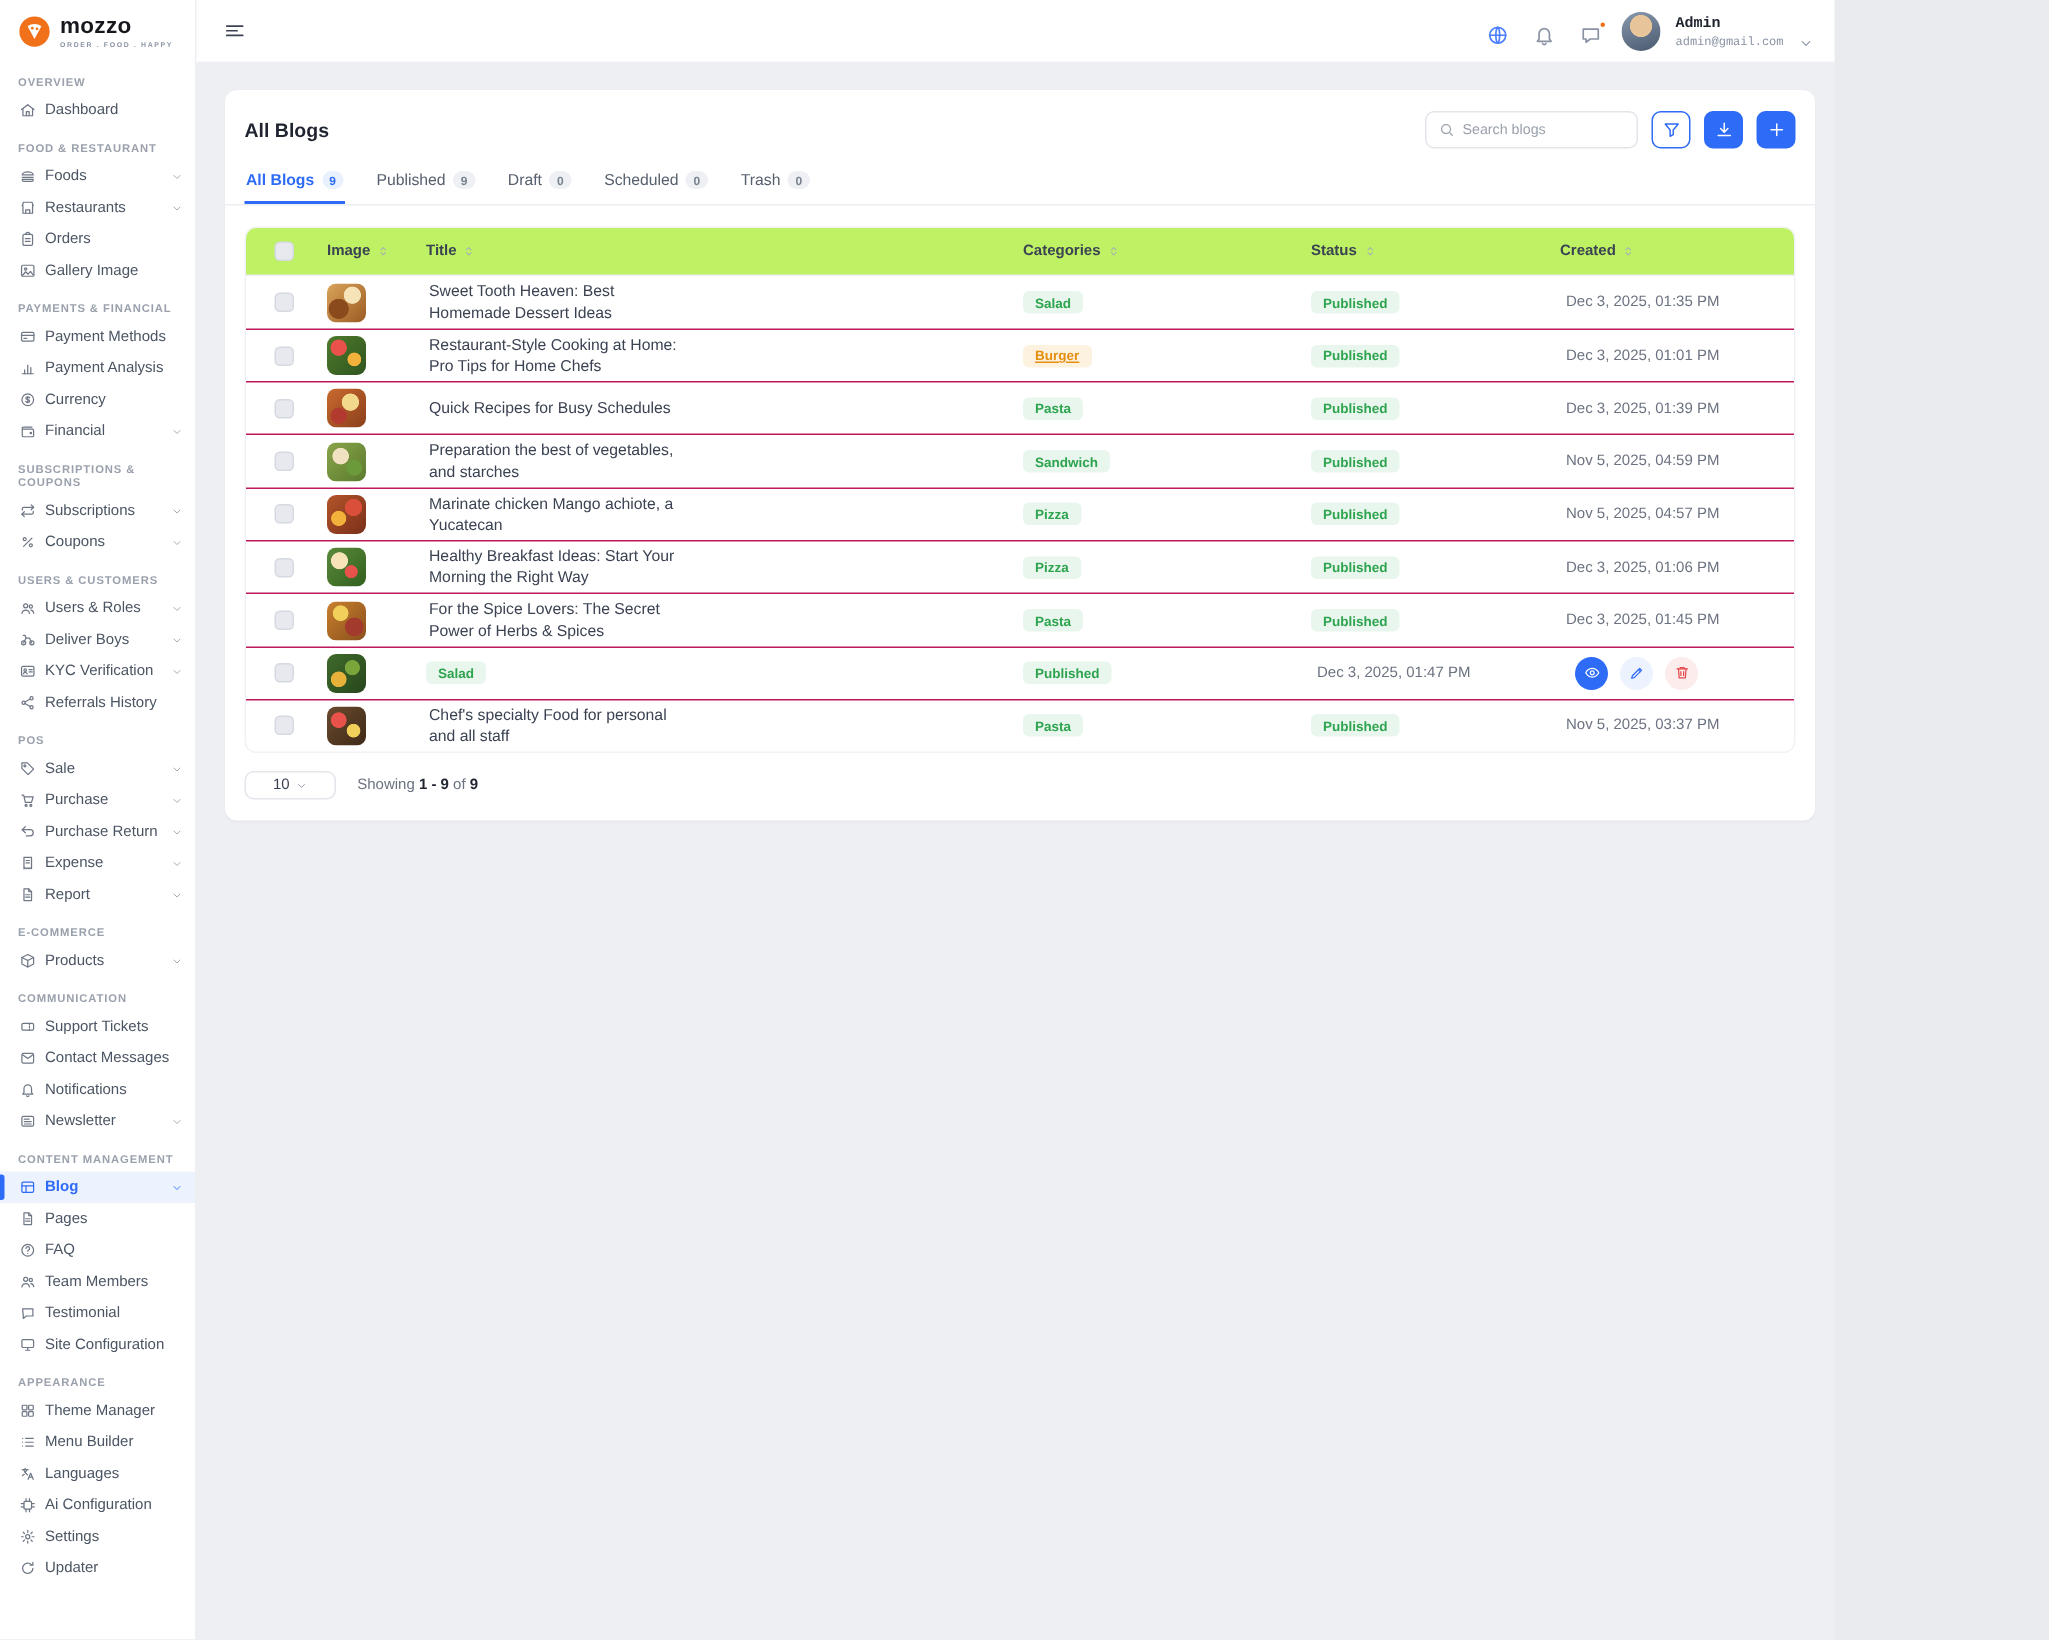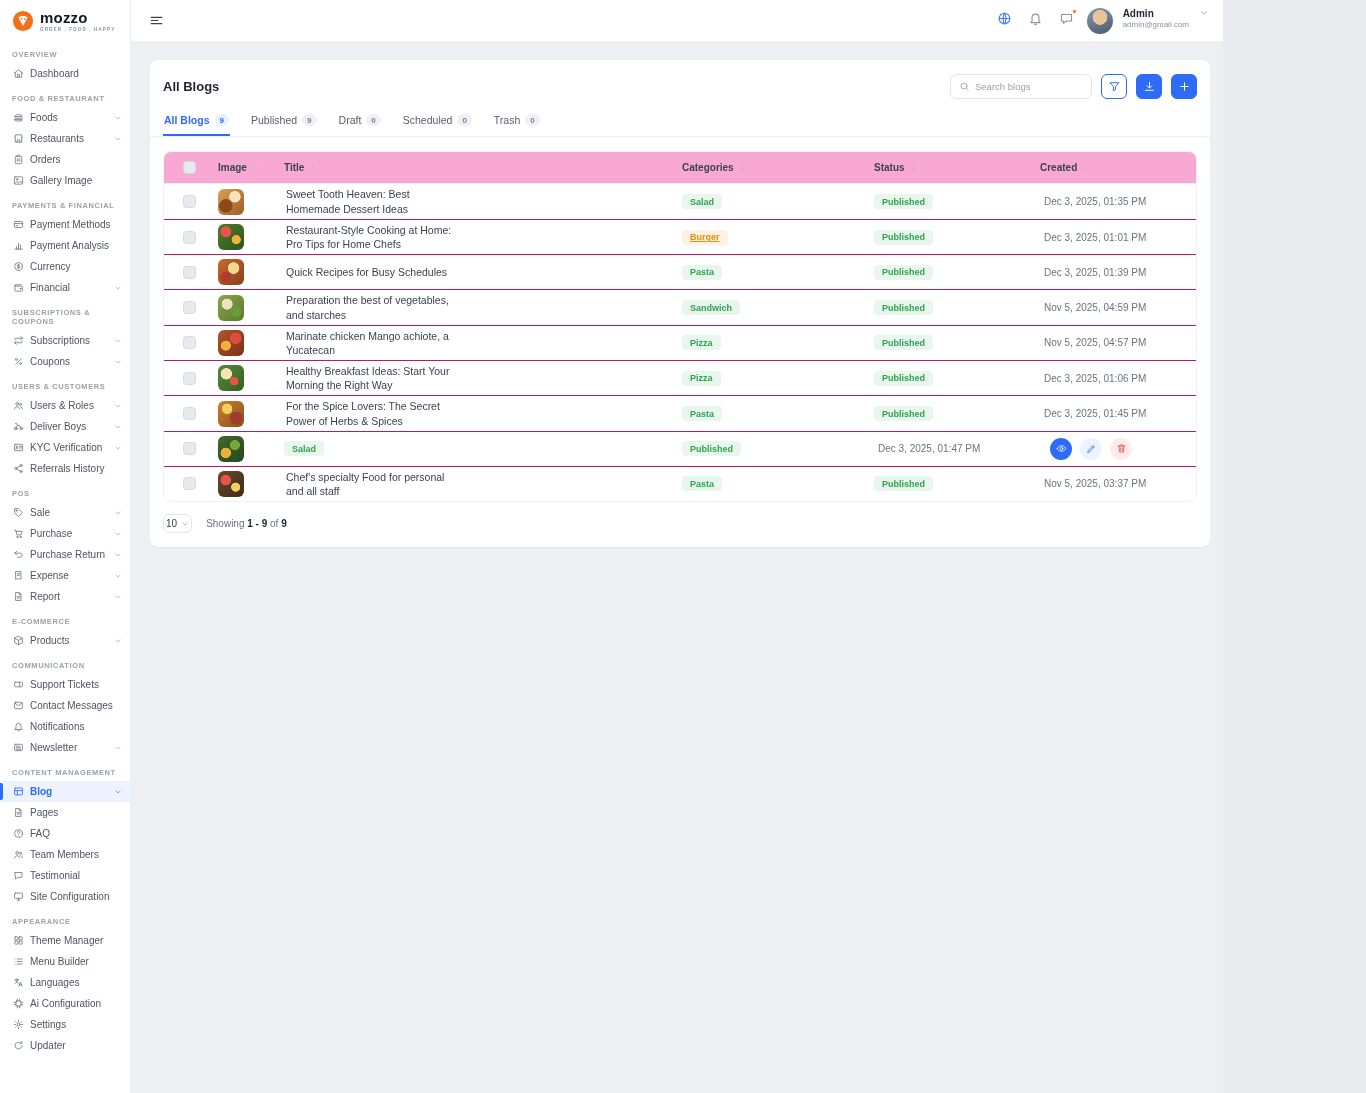--- a/index.html
+++ b/index.html
@@ -36,21 +36,21 @@
   .side-item.active { background:#edf3fe; color:var(--accent); }
   .side-item.active::before { content:""; position:absolute; left:0; top:2px; bottom:2px; width:2.5px; background:var(--accent); border-radius:0 2px 2px 0; }
   .side-item.active .s-ic, .side-item.active .s-chev { color:var(--accent); }
   .side-item.active .s-label { font-weight:bold; }
 
   
   .main { flex:1; display:flex; flex-direction:column; min-width:0; }
   .topbar { height:42px; background:#fff; display:flex; align-items:center; justify-content:space-between; padding:0 14px 0 14px; border-bottom:1px solid #f0f1f4; }
   .hamburger { background:none; border:none; cursor:pointer; color:#3b4252; display:flex; padding:4px; }
   .hamburger .ic { width:15px; height:15px; }
-  .topbar-right { display:flex; align-items:flex-start; gap:10px; }
+  .topbar-right { display:flex; align-items:flex-end; gap:10px;font-family:Liberation Mono, monospace; }
   .tb-icon { position:relative; background:none; border:none; cursor:pointer; color:#8a93a3; display:flex; padding:3px; }
   .tb-icon .ic { width:15px; height:15px; }
   .tb-icon.globe { color:#4a7dff; }
   .odot { position:absolute; top:1px; right:0; width:5px; height:5px; border-radius:50%; background:#f0711a; border:1px solid #fff; }
   .avatar { width:26px; height:26px; border-radius:50%; cursor:pointer;
     background: radial-gradient(circle at 50% 36%, #e8c49a 0 34%, transparent 36%), linear-gradient(160deg,#8a9aae,#4a5a6e); }
   .user-meta { line-height:1.25; }
   .user-name { font-size:10px; font-weight:bold; color:#1f2430; }
   .user-email { font-size:8px; color:#8a93a3; }
   .user-chev { display:flex; color:#8a93a3; cursor:pointer; }
@@ -73,21 +73,21 @@
 
   .tabs { display:flex; gap:20px; padding:0 13px; border-bottom:1px solid var(--line); }
   .tab { background:none; border:none; cursor:pointer; display:inline-flex; align-items:center; gap:5px; padding:9px 1px 8px 1px; font-size:10.5px; color:#56606e; border-bottom:2px solid transparent; font-family:"Liberation Sans",sans-serif; }
   .tab-count { font-size:8px; background:#eef0f4; color:#7a828f; border-radius:8px; padding:1.5px 5px; font-weight:bold; }
   .tab.active { color:var(--accent); font-weight:bold; border-bottom-color:var(--accent); }
   .tab.active .tab-count { background:var(--accent-soft); color:var(--accent); }
 
   
   .table { margin:14px 13px 0 13px; border:1px solid #f1f2f5; border-radius:8px; overflow:hidden; }
   .thead, .trow { display:grid; grid-template-columns:50px 66px 398px 192px 166px 212px 1fr; align-items:center; }
-  .thead { background:#f9a8d4; height:32px; border-bottom:1px solid var(--line); }
+  .thead { background:#bef264; height:32px; border-bottom:1px solid var(--line); }
   .trow { min-height:35px; }
   .trow + .trow { border-top:1px solid #be185d; }
   .cell { display:flex; align-items:center; padding:3px 4px; }
   .c-check { justify-content:center; }
   .th { gap:4px; font-size:10px; font-weight:bold; color:#3b4252; cursor:pointer; }
   .th .sort { display:flex; color:#a8aeb9; }
   .th .sort .ic { width:9px; height:9px; }
   .checkbox { width:13px; height:13px; border-radius:3.5px; background:#e7e9ee; border:1px solid #d5d9e0; display:inline-block; cursor:pointer; }
   .thumb { width:26px; height:26px; border-radius:6px; display:inline-block; }
   .t0{background:radial-gradient(circle at 65% 30%,#f6e3b8 0 22%,transparent 24%),radial-gradient(circle at 30% 65%,#8a4a1c 0 26%,transparent 28%),linear-gradient(135deg,#d9a45a,#9c5b23);}
@@ -106,21 +106,21 @@
   .created { font-size:10px; color:var(--muted); padding-left:4px; }
   .c-actions { gap:8px; padding-left:14px; }
   .act { width:22px; height:22px; border-radius:50%; border:none; cursor:pointer; display:flex; align-items:center; justify-content:center; }
   .act span { display:flex; }
   .act .ic { width:11px; height:11px; }
   .act.view { background:var(--accent); color:#fff; }
   .act.edit { background:#edf3fe; color:var(--accent); }
   .act.del { background:var(--danger-bg); color:var(--danger); }
 
   .tfoot { display:flex; align-items:center; gap:14px; padding:12px 13px 14px 13px; }
-  .per-page { display:flex; align-items:center; gap:4px; border:1px solid #e2e5ea; border-radius:6px; padding:3px 2px; font-size:10px; color:#374151; cursor:pointer; background:#fff; }
+  .per-page { display:flex; align-items:center; gap:4px; border:1px solid #e2e5ea; border-radius:6px; padding:3px 18px; font-size:10px; color:#374151; cursor:pointer; background:#fff; }
   .per-page .ic { width:8px; height:8px; color:#8a93a3; }
   .showing { font-size:10px; color:var(--muted);text-align:center; }
   .showing b { color:#1f2430; }
 
   .ic { display:block; }
 </style>
 </head>
 <body>
 
 <div class="app">

